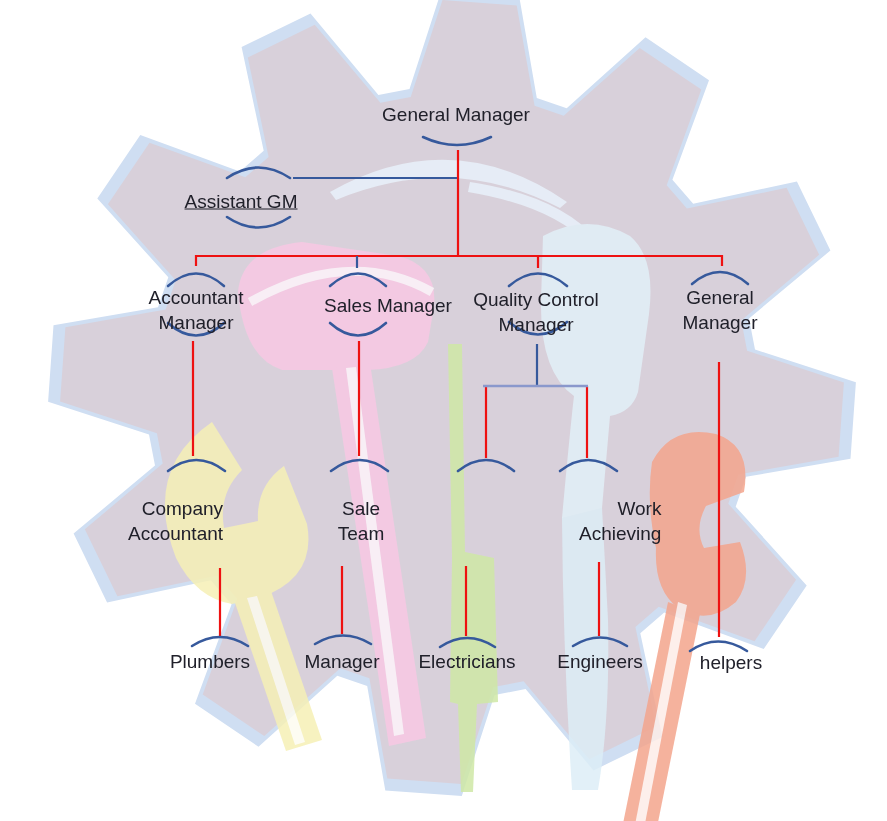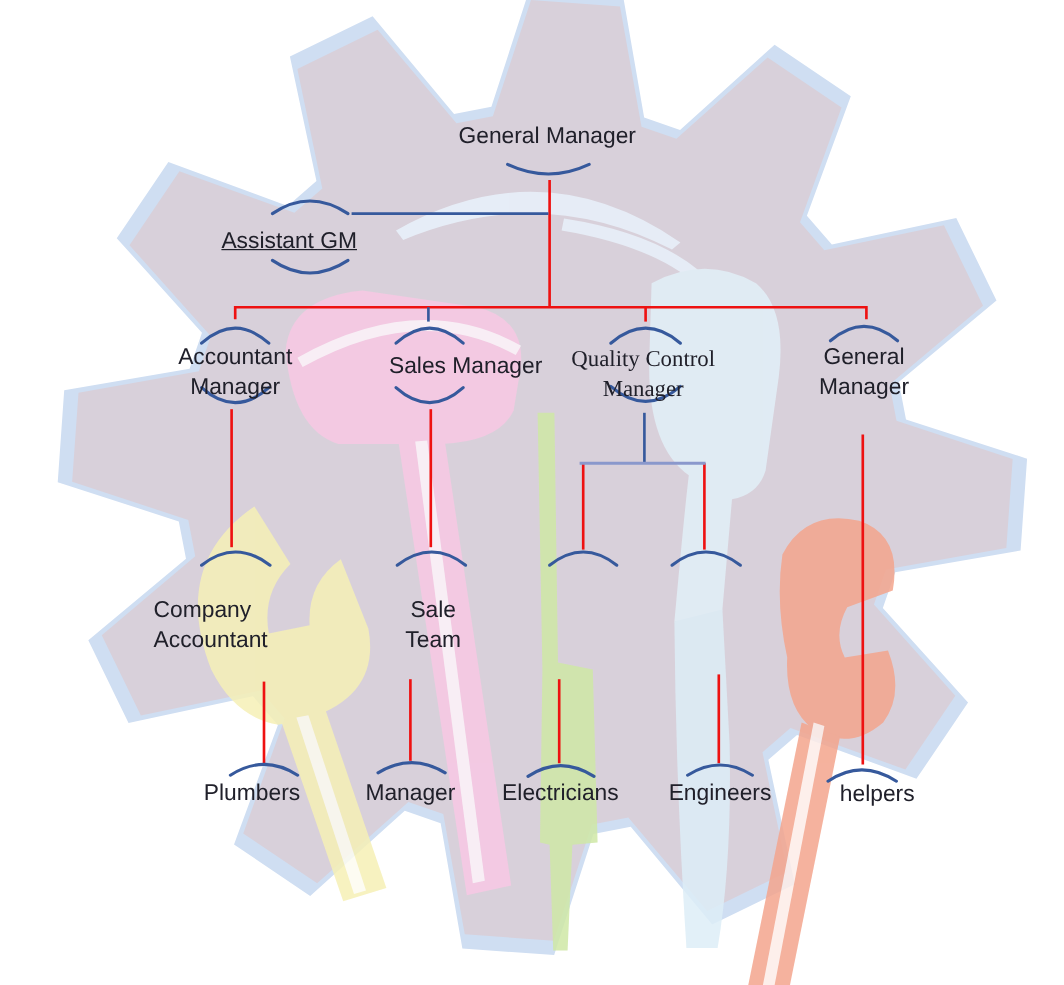--- a/index.html
+++ b/index.html
@@ -23,21 +23,21 @@
     position:absolute;
     transform:translate(-50%,-50%);
     white-space:pre-line;
     text-align:center;
     font-size:19px;
     line-height:25px;
     color:var(--text);
   }
   .node.left{
     transform:translateY(-50%);
-    text-align:left;
+    text-align:right;
   }
   .c-red{stroke:var(--red);stroke-width:2.2;fill:none;}
   .c-blue{stroke:var(--blue);stroke-width:2.2;fill:none;}
   .c-lblue{stroke:var(--lblue);stroke-width:2.4;fill:none;}
   .arc{stroke:var(--blue);stroke-width:2.6;fill:none;stroke-linecap:round;}
 </style>
 </head>
 <body>
 
 <div class="stage">
@@ -110,29 +110,31 @@
     <path class="arc" d="M 573 646 Q 600 629 627 646"></path>
     <path class="arc" d="M 690 651 Q 718 632 747 651"></path>
   </svg>
 
   <div class="node" style="left:456px;top:114px;">General Manager</div>
   <div class="node" style="left:241px;top:201px;text-decoration:underline;">Assistant GM</div>
 
   <div class="node" style="left:196px;top:310px;">Accountant
 Manager</div>
   <div class="node" style="left:357px;top:305px;margin-left:31px;">Sales Manager</div>
-  <div class="node" style="left:536px;top:312px;font-family:Liberation Serif, serif;">Quality Control
+  <div class="node" style="left:536px;top:312px;">Quality Control
 Manager</div>
   <div class="node" style="left:720px;top:310px;">General
 Manager</div>
 
   <div class="node left" style="left:128px;top:521px;">Company
 Accountant</div>
   <div class="node" style="left:361px;top:521px;">Sale
 Team</div>
+  <div class="node left" style="left:579px;top:521px;">Work
+Achieving</div>
 
   <div class="node" style="left:210px;top:661px;">Plumbers</div>
   <div class="node" style="left:342px;top:661px;">Manager</div>
   <div class="node" style="left:467px;top:661px;">Electricians</div>
   <div class="node" style="left:600px;top:661px;">Engineers</div>
   <div class="node" style="left:731px;top:662px;">helpers</div>
 
 </div>
 
 </body></html>

